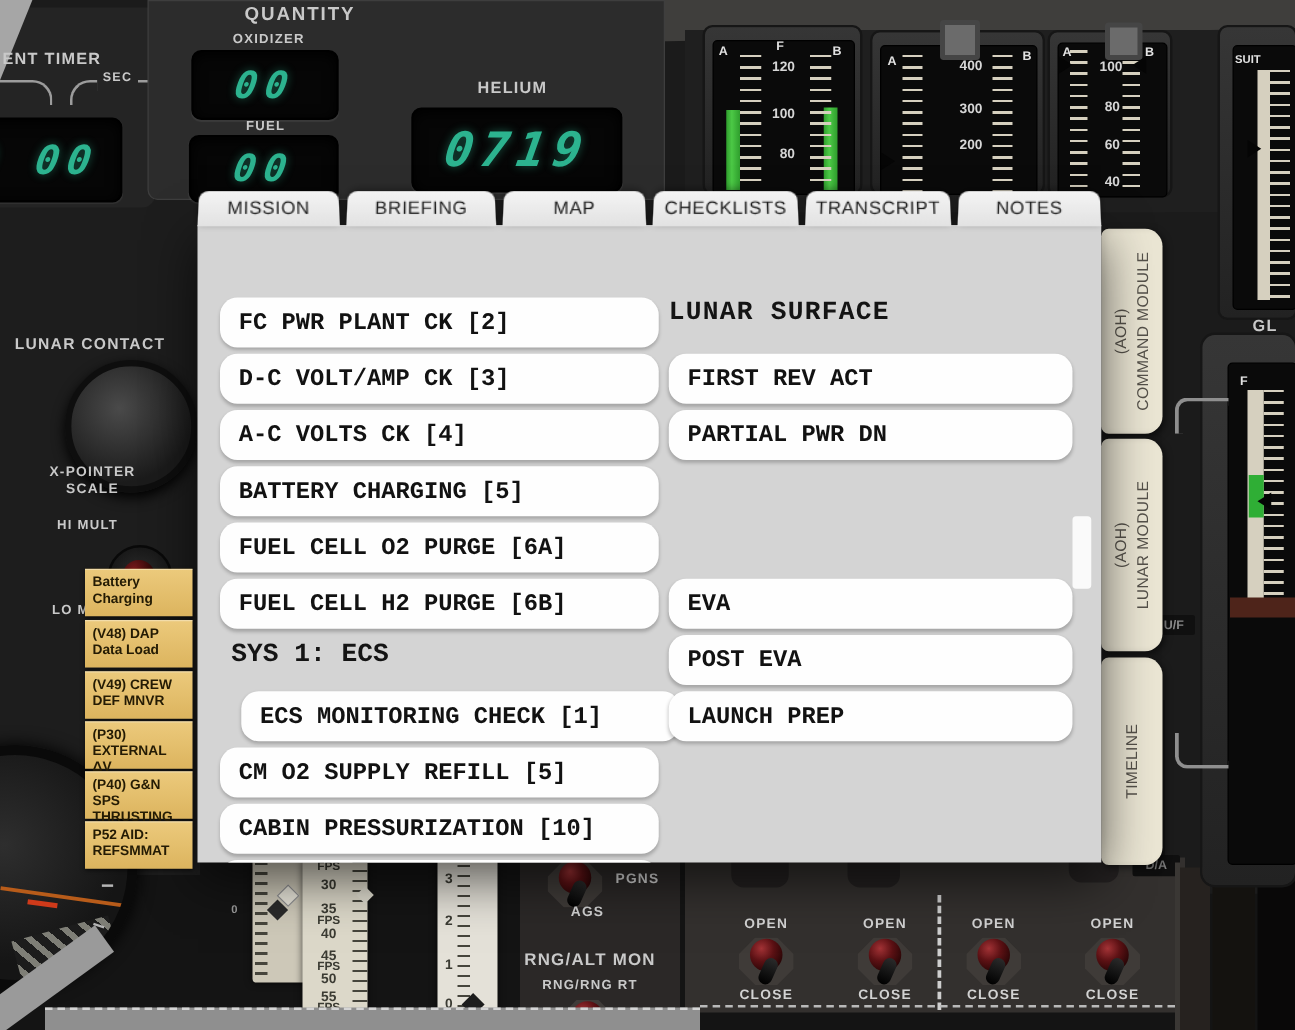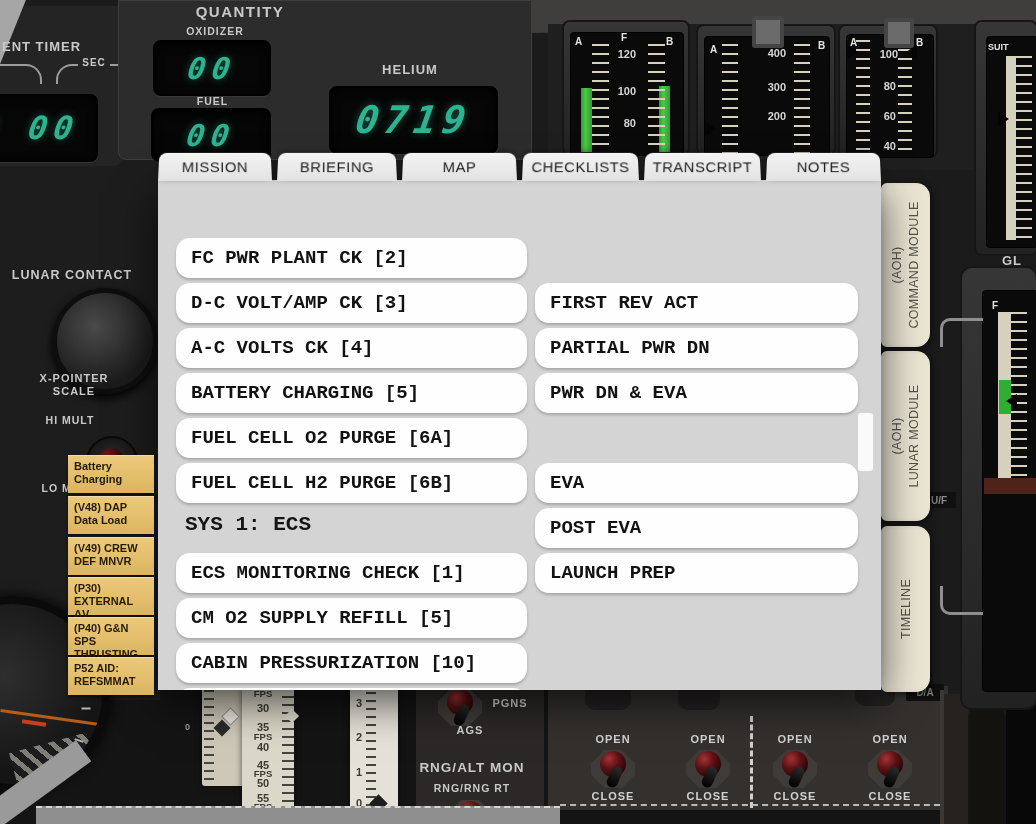--- a/index.html
+++ b/index.html
@@ -329,28 +329,28 @@
 
   <div class="abs clpanel" style="left:158px;top:180px;width:723px;height:510px;">
 
     <div class="clbtn colL" style="top:58px;">FC PWR PLANT CK [2]</div>
     <div class="clbtn colL" style="top:103px;">D-C VOLT/AMP CK [3]</div>
     <div class="clbtn colL" style="top:148px;">A-C VOLTS CK [4]</div>
     <div class="clbtn colL" style="top:193px;">BATTERY CHARGING [5]</div>
     <div class="clbtn colL" style="top:238px;">FUEL CELL O2 PURGE [6A]</div>
     <div class="clbtn colL" style="top:283px;">FUEL CELL H2 PURGE [6B]</div>
     <div class="clhead" style="left:27px;top:333px;">SYS 1: ECS</div>
-    <div class="clbtn colL" style="top:373px;">ECS MONITORING CHECK [1]</div>
+    <div class="clbtn colL" style="top:373px;margin-left:17px;">ECS MONITORING CHECK [1]</div>
     <div class="clbtn colL" style="top:418px;">CM O2 SUPPLY REFILL [5]</div>
     <div class="clbtn colL" style="top:463px;">CABIN PRESSURIZATION [10]</div>
     <div class="clbtn colL" style="top:508px;"></div>
 
+    <div class="clhead" style="left:377px;top:59px;letter-spacing:1px;">LUNAR SURFACE</div>
     <div class="clbtn colR" style="top:103px;">FIRST REV ACT</div>
     <div class="clbtn colR" style="top:148px;">PARTIAL PWR DN</div>
-    <div class="clbtn colR" style="top:193px;">PWR DN &amp; EVA</div>
     <div class="clbtn colR" style="top:283px;">EVA</div>
     <div class="clbtn colR" style="top:328px;">POST EVA</div>
     <div class="clbtn colR" style="top:373px;">LAUNCH PREP</div>
 
     <div class="abs" style="left:700px;top:233px;width:15px;height:58px;background:#fafafa;border-radius:3px;"></div>
   </div>
 
 </div>
 
 </body></html>

